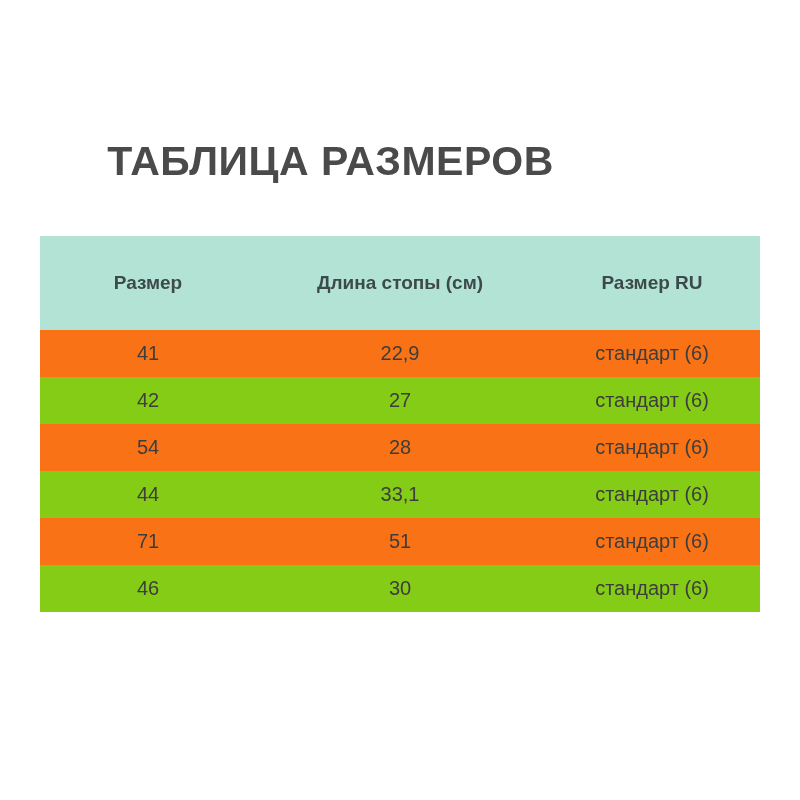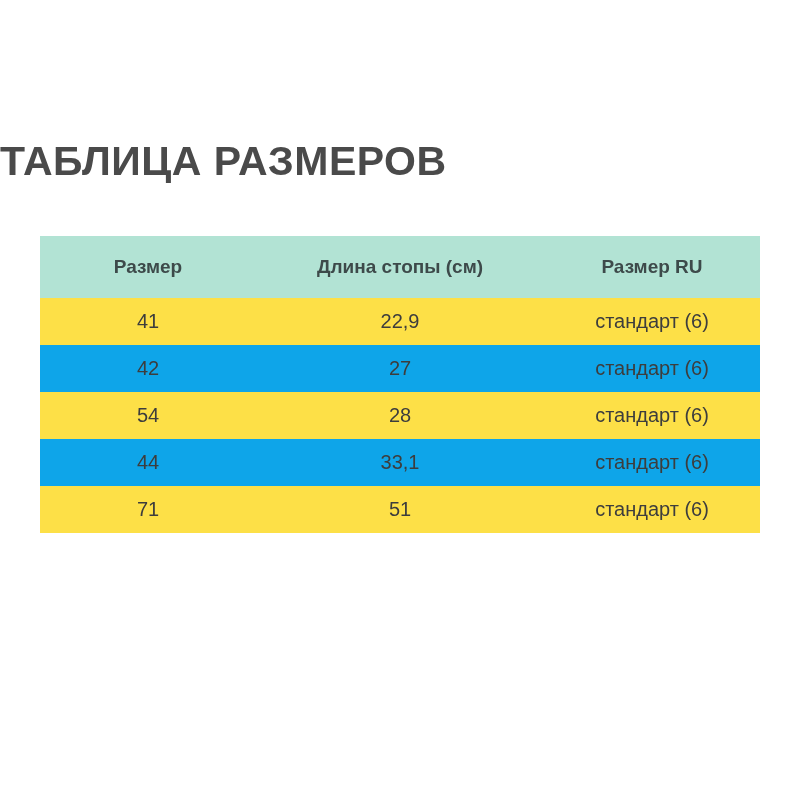--- a/index.html
+++ b/index.html
@@ -17,20 +17,21 @@
     position: relative;
     width: 800px;
     height: 800px;
     box-sizing: border-box;
   }
   .title {
     position: absolute;
     top: 138px;
     left: 0;
     width: 661px;
+    text-align: center;
     font-size: 41px;
     font-weight: bold;
     letter-spacing: 0.5px;
     color: #4a4a4a;
   }
   .table-wrap {
     position: absolute;
     top: 236px;
     left: 40px;
     width: 720px;
@@ -42,35 +43,35 @@
   }
   thead tr {
     background: #b2e3d4;
   }
   thead th {
     height: 62px;
     font-size: 19px;
     font-weight: bold;
     color: #3d4a4a;
     text-align: center;
-    padding: 0;
+    padding: 16px;
   }
   tbody td {
     height: 47px;
     font-size: 20px;
     color: #3d3d3d;
     text-align: center;
     padding: 0;
     font-weight: normal;
   }
   tbody tr.odd {
-    background: #fde047;
+    background: #f97316;
   }
   tbody tr.even {
-    background: #0ea5e9;
+    background: #84cc16;
   }
   col.c0 { width: 216px; }
   col.c1 { width: 288px; }
   col.c2 { width: 216px; }
 </style>
 </head>
 <body>
 
 <div class="page">
 
@@ -109,17 +110,22 @@
         <tr class="even">
           <td>44</td>
           <td>33,1</td>
           <td>стандарт (6)</td>
         </tr>
         <tr class="odd">
           <td>71</td>
           <td>51</td>
           <td>стандарт (6)</td>
         </tr>
+        <tr class="even">
+          <td>46</td>
+          <td>30</td>
+          <td>стандарт (6)</td>
+        </tr>
       </tbody>
     </table>
   </div>
 
 </div>
 
 </body></html>

